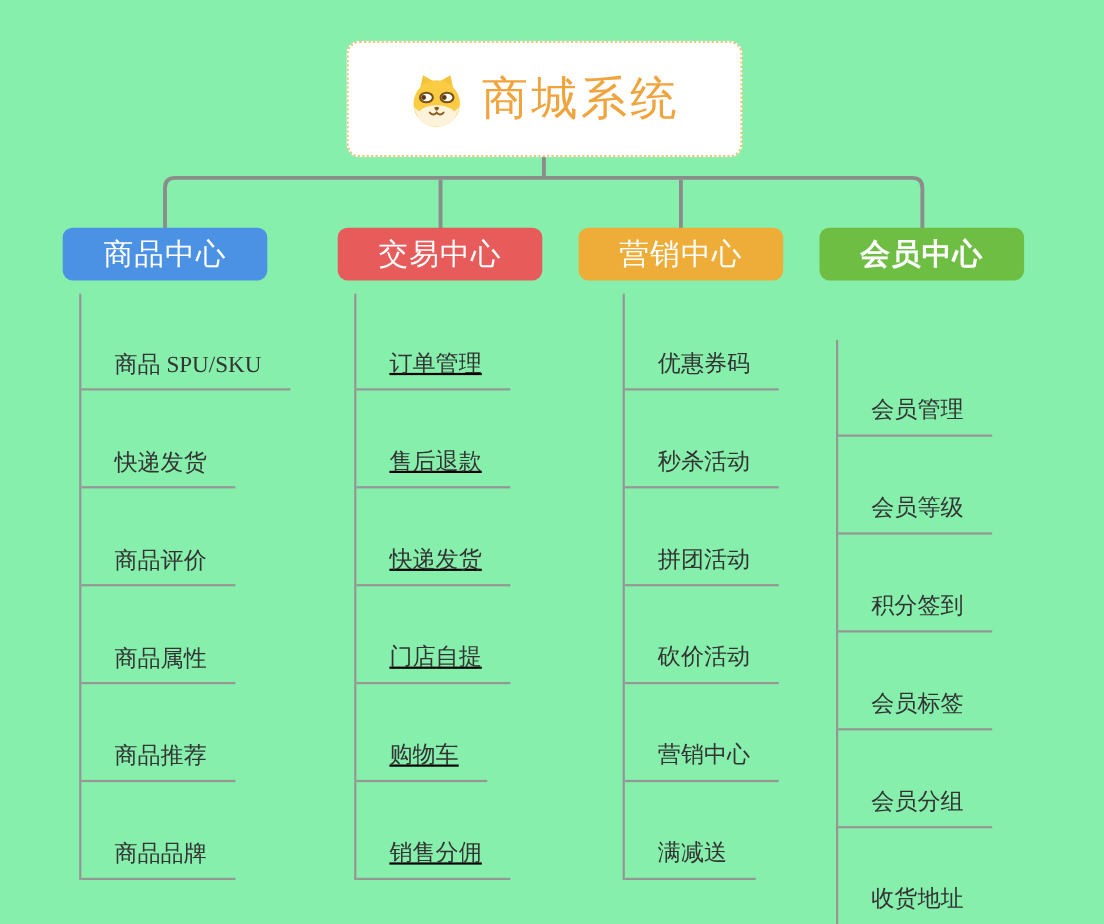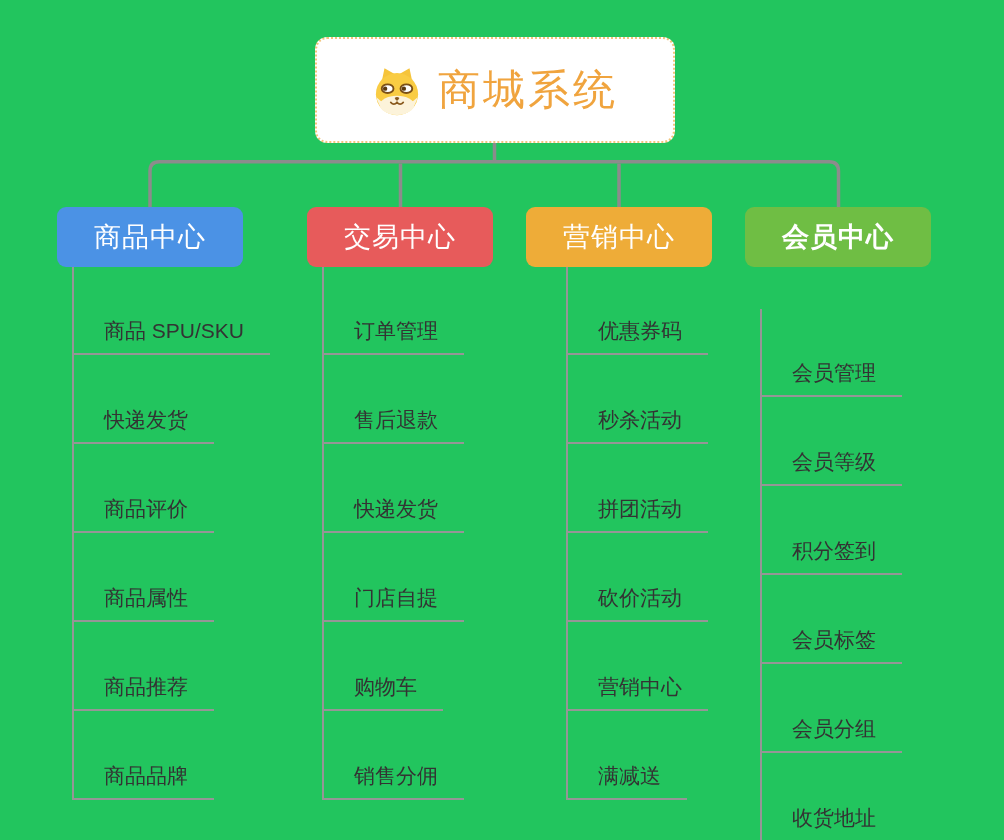--- a/index.html
+++ b/index.html
@@ -43,21 +43,21 @@
     font-size: 42px;
     letter-spacing: 3px;
     font-weight: 500;
     white-space: nowrap;
   }
   .root-icon { width: 50px; height: 50px; flex: 0 0 auto; margin-top: 2px; }
   
   .branch-box {
     position: absolute;
     top: 207px;
-    width: 186px; height: 60px;
+    width: 186px; height: 48px;
     border-radius: 9px;
     display: flex;
     align-items: center;
     justify-content: center;
     color: #ffffff;
     font-size: 27px;
     letter-spacing: 1px;
     white-space: nowrap;
     cursor: pointer;
   }
@@ -83,21 +83,21 @@
     padding: 0 26px 9px 30px;
     font-size: 21px;
     color: #333333;
     white-space: nowrap;
     line-height: 1.25;
   }
 </style>
 </head>
 <body>
 
-<div id="canvas" style="background: #22c55e; padding-left: 13px;">
+<div id="canvas" style="background: #86efac; padding-left: 13px;">
 
   <svg id="connectors" viewBox="0 0 1004 840">
     <path d="M494.5 142 V161.75" style="stroke: rgb(140, 140, 140);"></path>
     <path d="M150 208 V171 Q150 161.75 159.25 161.75 H829.25 Q838.5 161.75 838.5 171 V208" style="stroke: rgb(140, 140, 140);"></path>
     <path d="M400.5 163.5 V208" style="stroke: rgb(140, 140, 140);"></path>
     <path d="M619 163.5 V208" style="stroke: rgb(140, 140, 140);"></path>
   </svg>
 
   <div class="root-node" style="border-color: rgb(242, 196, 124); background: rgb(255, 255, 255);">
     <svg class="root-icon" viewBox="0 0 64 64">
@@ -110,42 +110,42 @@
       <ellipse cx="44" cy="29" rx="7.5" ry="5.5" fill="#ffffff" stroke="#7a4f17" stroke-width="2.4"></ellipse>
       <circle cx="16.8" cy="29" r="2.8" fill="#5b3a10"></circle>
       <circle cx="40.8" cy="29" r="2.8" fill="#5b3a10"></circle>
       <path d="M29 41 q3 -2.6 6 0 q-1.4 3.4 -3 3.4 q-1.6 0 -3 -3.4 Z" fill="#8a5a1e"></path>
       <path d="M24 46.5 q4 4.6 8 0 q4 4.6 8 0" stroke="#8a5a1e" stroke-width="2.2" fill="none" stroke-linecap="round"></path>
     </svg>
     <span class="root-title" style="color: rgb(240, 164, 62);">商城系统</span>
   </div>
 
 <div class="branch-box" style="left: 57px; background: rgb(75, 146, 229);">商品中心</div>
-    <div class="branch-column" style="left: 72px;">
+    <div class="branch-column" style="left: 72px; font-family: Liberation Serif, serif;">
       <div class="child-item">
         <span class="child-label">商品 SPU/SKU</span>
       </div>
       <div class="child-item">
         <span class="child-label">快递发货</span>
       </div>
       <div class="child-item">
         <span class="child-label">商品评价</span>
       </div>
       <div class="child-item">
         <span class="child-label">商品属性</span>
       </div>
       <div class="child-item">
         <span class="child-label">商品推荐</span>
       </div>
       <div class="child-item">
         <span class="child-label">商品品牌</span>
       </div>
     </div>
     <div class="branch-box" style="left: 307px; background: rgb(231, 91, 91);">交易中心</div>
-    <div class="branch-column" style="left: 322px;">
+    <div class="branch-column" style="left: 322px; text-decoration: underline;">
       <div class="child-item">
         <span class="child-label">订单管理</span>
       </div>
       <div class="child-item">
         <span class="child-label">售后退款</span>
       </div>
       <div class="child-item">
         <span class="child-label">快递发货</span>
       </div>
       <div class="child-item">

